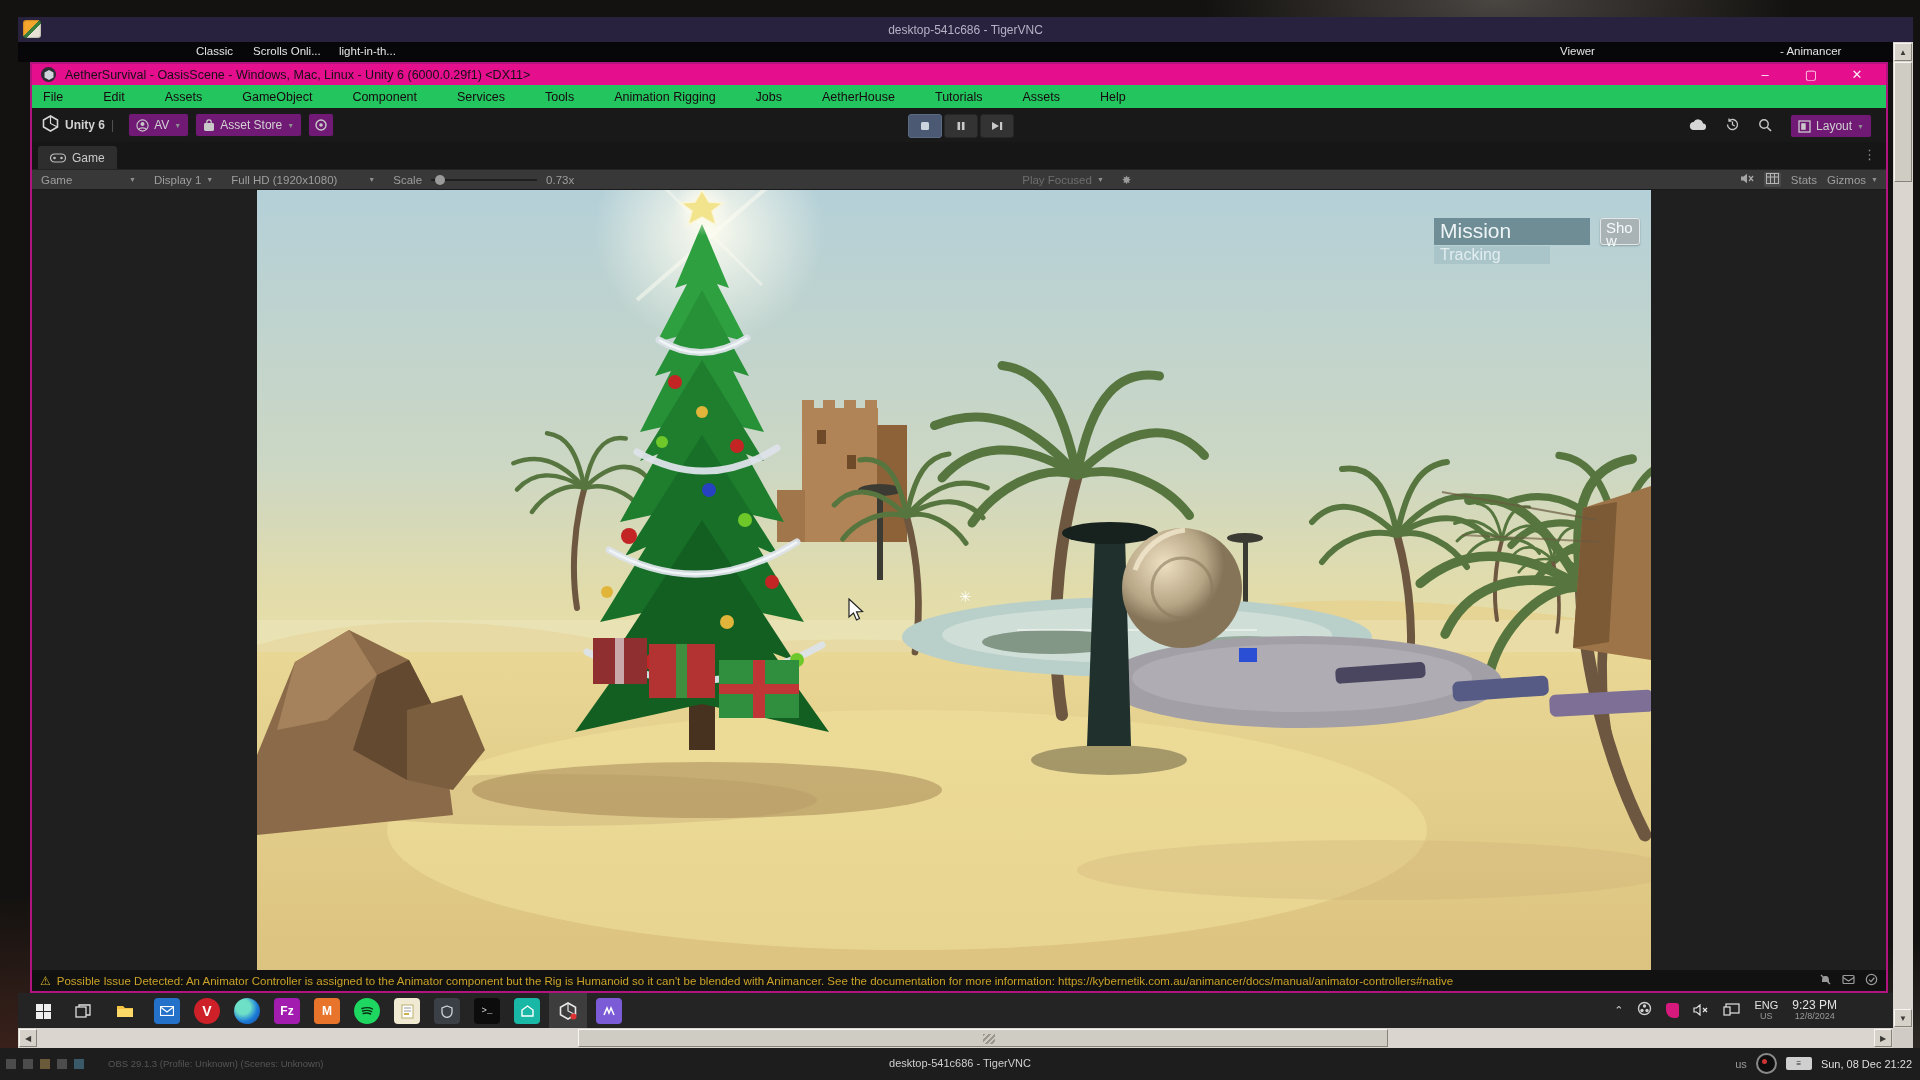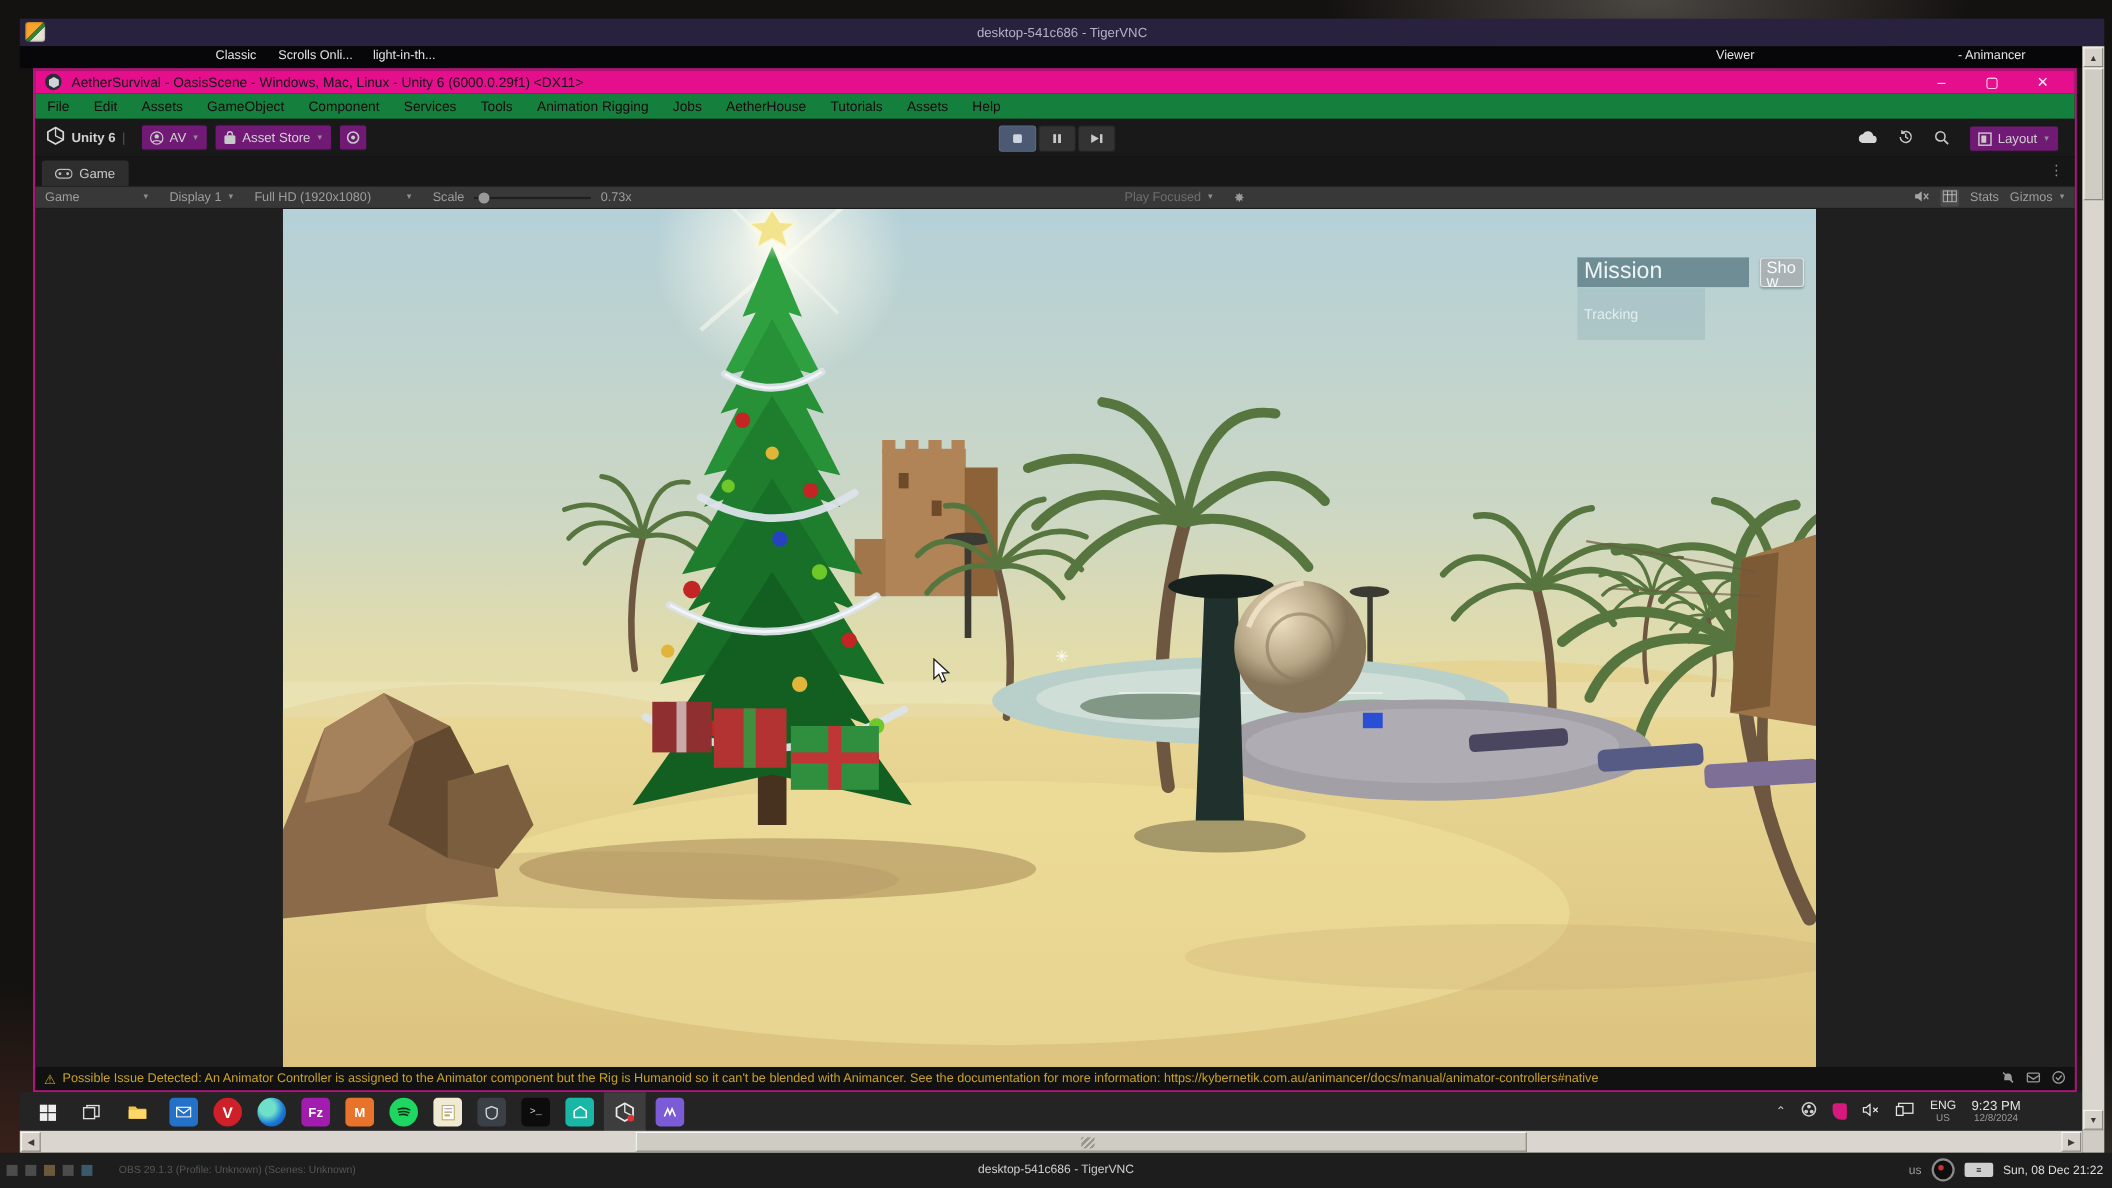--- a/index.html
+++ b/index.html
@@ -31,22 +31,22 @@
   .strip-label{position:absolute;top:3px;color:#e4e4e4;font-size:11.5px;white-space:nowrap;}
   
   .unity-window{left:30px;top:62px;width:1858px;height:931px;background:#191919;
     border:2px solid #b1147e;box-sizing:border-box;}
   .u-titlebar{position:absolute;left:0;top:0;width:100%;height:21px;background:#e50f8e;
     display:flex;align-items:center;color:#141016;font-size:12.5px;}
   .u-title-icon{width:15px;height:15px;border-radius:50%;background:#2c2c34;margin:0 9px 0 9px;
     display:flex;align-items:center;justify-content:center;}
   .winbtn{position:absolute;top:0;width:34px;height:21px;display:flex;align-items:center;
     justify-content:center;color:#fdeef7;font-size:13px;}
-  .u-menubar{position:absolute;left:0;top:21px;width:100%;height:23px;background:#15803d;
-    display:flex;align-items:center;gap:0;color:#18090f;font-size:12.5px;}
+  .u-menubar{position:absolute;left:0;top:21px;width:100%;height:23px;background:#22c55e;
+    display:flex;align-items:center;gap:18px;color:#18090f;font-size:12.5px;}
   .menu-item{padding:0 11px;height:100%;display:flex;align-items:center;}
   .u-toolbar{position:absolute;left:0;top:44px;width:100%;height:34px;background:#191919;
     border-bottom:1px solid #0d0d0d;display:flex;align-items:center;color:#d2d2d2;font-size:12px;}
   .tbgroup{display:flex;align-items:center;gap:6px;}
   .tbtn{display:flex;align-items:center;gap:5px;background:#701a75;border:1px solid #1b1b1b;
     border-radius:3px;height:22px;padding:0 7px;}
   .playbtns{position:absolute;left:876px;top:6px;display:flex;gap:2px;}
   .pbtn{width:32px;height:22px;background:#333;border:1px solid #262626;border-radius:3px;
     display:flex;align-items:center;justify-content:center;}
   .pbtn.active{background:#4b5a72;border-color:#5a6a84;}
@@ -61,25 +61,25 @@
   .gt-item{display:flex;align-items:center;gap:5px;padding:0 9px;height:100%;}
   .caret{font-size:7px;color:#8f8f8f;}
   .slider-track{width:106px;height:2px;background:#1f1f1f;position:relative;}
   .slider-knob{position:absolute;left:4px;top:-4px;width:10px;height:10px;border-radius:50%;background:#9a9a9a;}
   .gt-right{position:absolute;right:8px;top:0;height:100%;display:flex;align-items:center;gap:10px;}
   .dim{color:#6e6e6e;}
   
   .u-gamearea{position:absolute;left:0;top:126px;width:100%;height:780px;background:#1f1f1f;}
   .game-content{position:absolute;left:225px;top:0;width:1394px;height:780px;overflow:hidden;}
   .game-content svg{display:block;}
-  .mission-panel{position:absolute;left:1177px;top:44px;width:216px;}
+  .mission-panel{position:absolute;left:1177px;top:28px;width:216px;}
   .mission-l1{display:inline-block;background:rgba(56,92,104,.58);color:#eef4f6;font-size:21px;
     padding:1px 8px 2px 6px;width:142px;}
-  .mission-l2{display:block;background:rgba(130,166,176,.28);color:#e2edf0;font-size:13px;
-    padding:16px 6px;width:104px;margin-top:1px;}
+  .mission-l2{display:block;background:rgba(130,166,176,.28);color:#e2edf0;font-size:16px;
+    padding:0 6px;width:104px;margin-top:1px;}
   .show-btn{position:absolute;right:10px;top:0;width:40px;height:27px;background:#a9b2b4;
     border:1px solid #e2e8ea;border-radius:3px;color:#f6fafa;font-size:15px;line-height:13px;
     text-align:left;padding:2px 0 0 5px;word-break:break-all;box-sizing:border-box;box-shadow:0 1px 2px rgba(0,0,0,.25);}
   .hud-bar{position:absolute;left:8px;top:749px;width:1382px;height:29px;
     background:rgba(103,94,79,.85);border-radius:7px;}
   .hud-seg{position:absolute;left:355px;top:2px;width:68px;height:25px;background:#93a7ba;border-radius:2px;}
   .hud-pct{position:absolute;left:988px;top:3px;width:44px;height:21px;border:1px solid rgba(250,245,225,.55);
     color:#f3ead2;font-size:15px;text-align:right;padding:1px 4px 0 0;box-sizing:border-box;}
   .hud-slot{position:absolute;left:1048px;top:1px;color:#f7efd8;font-size:20px;font-weight:bold;}
   .hud-flash{position:absolute;right:16px;top:4px;color:#f3ead2;font-size:15px;}

